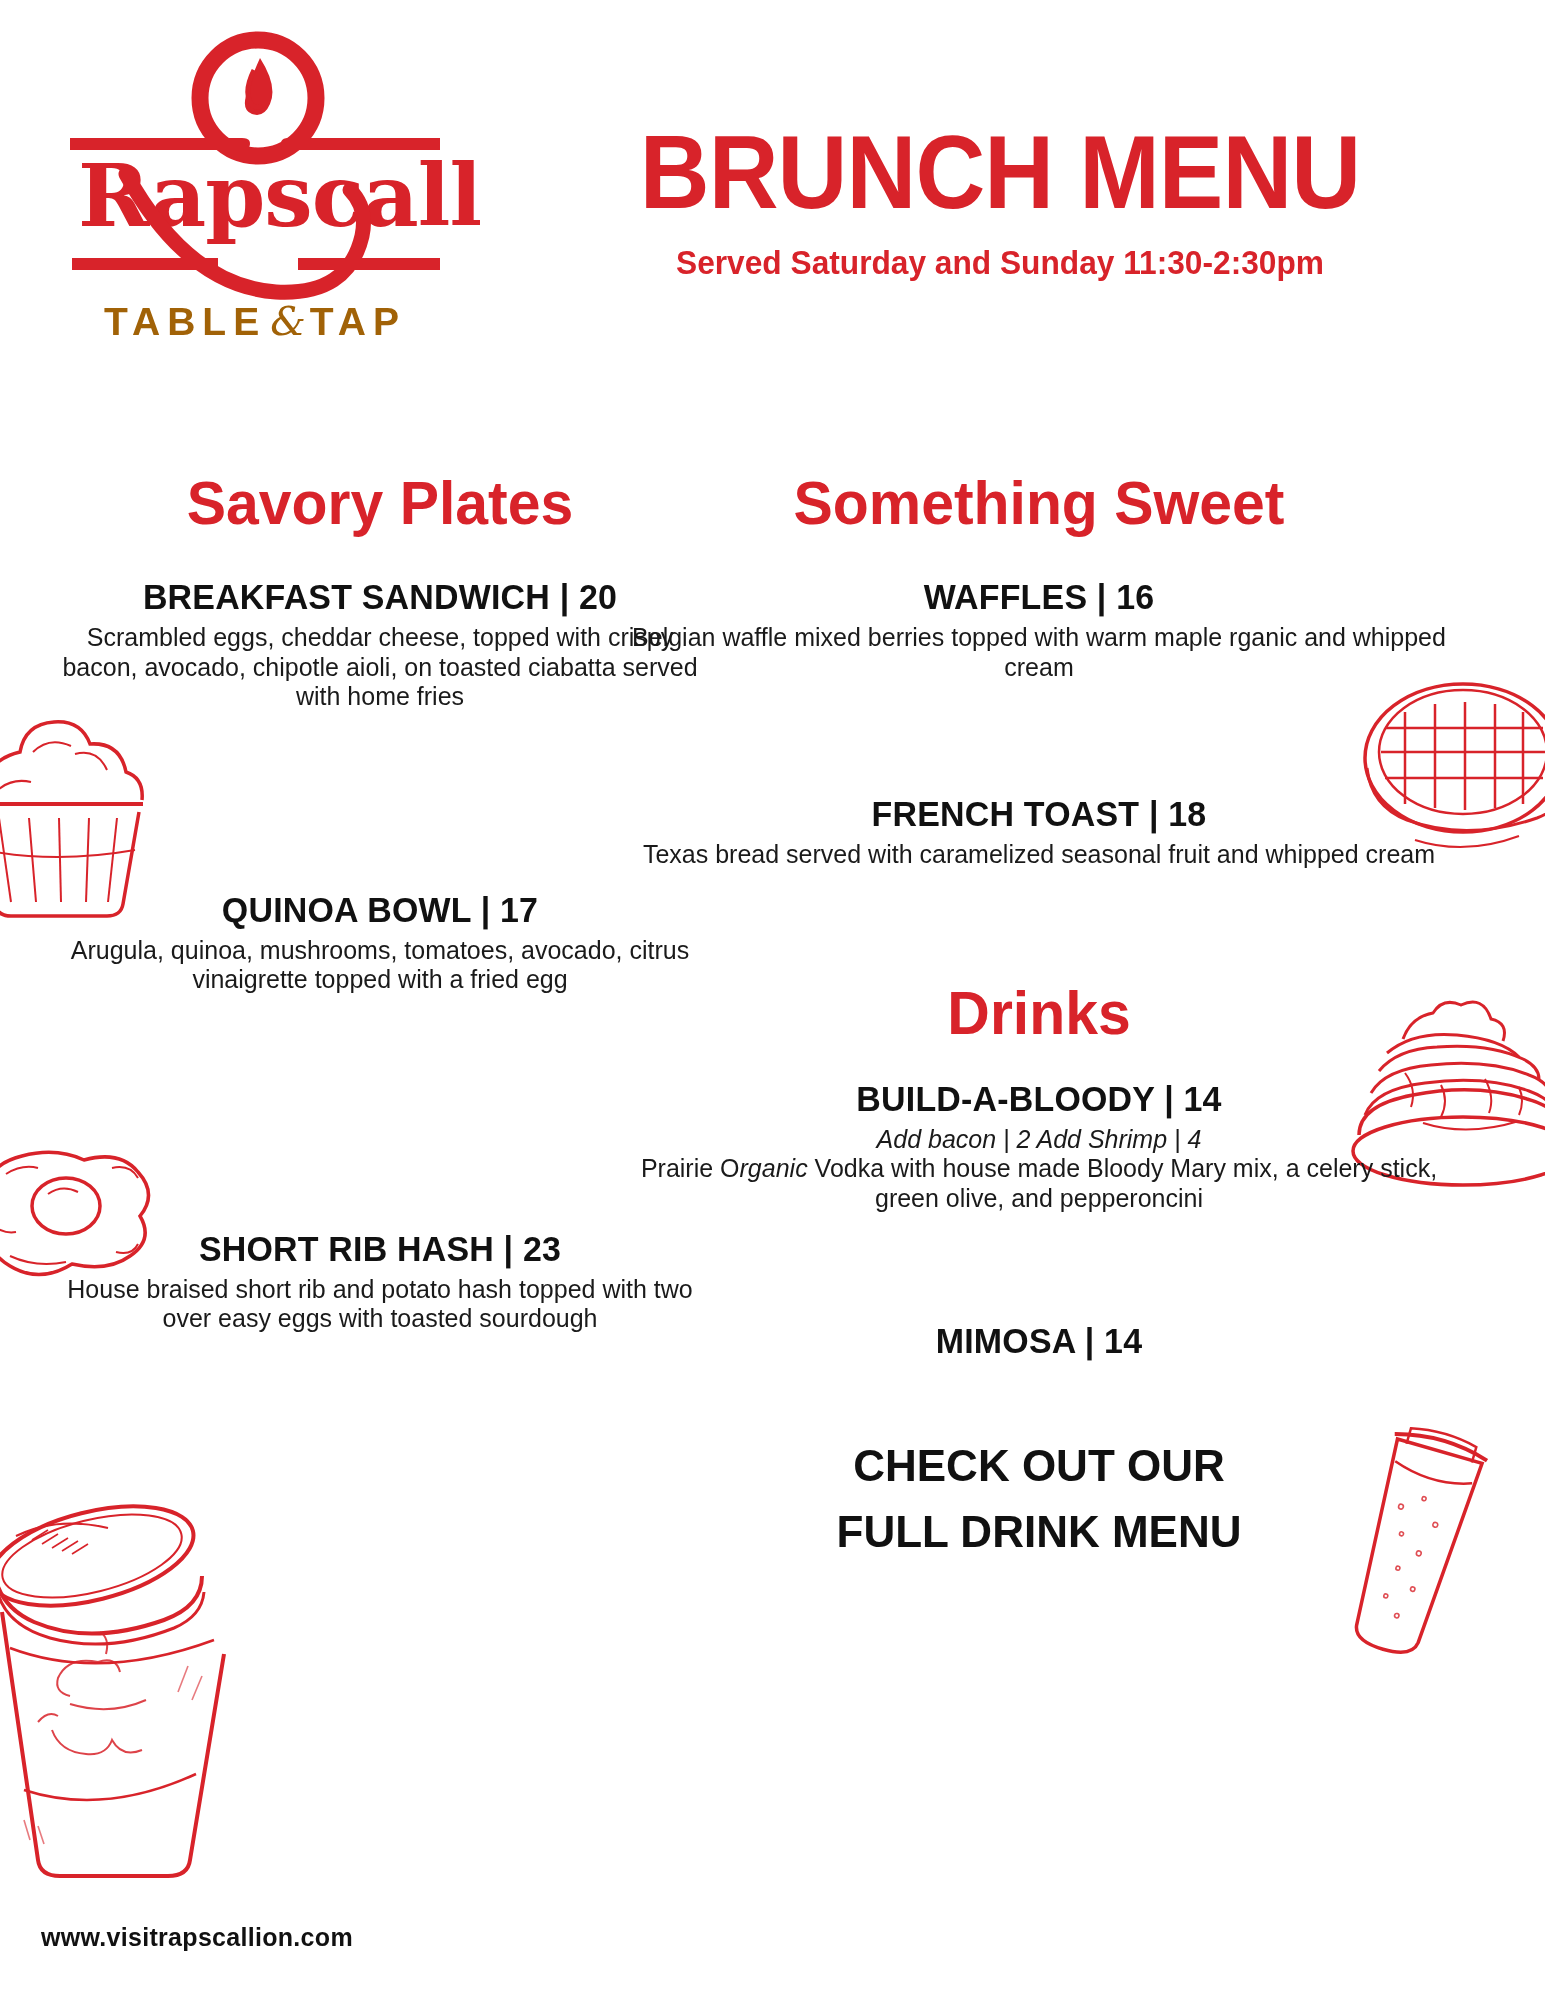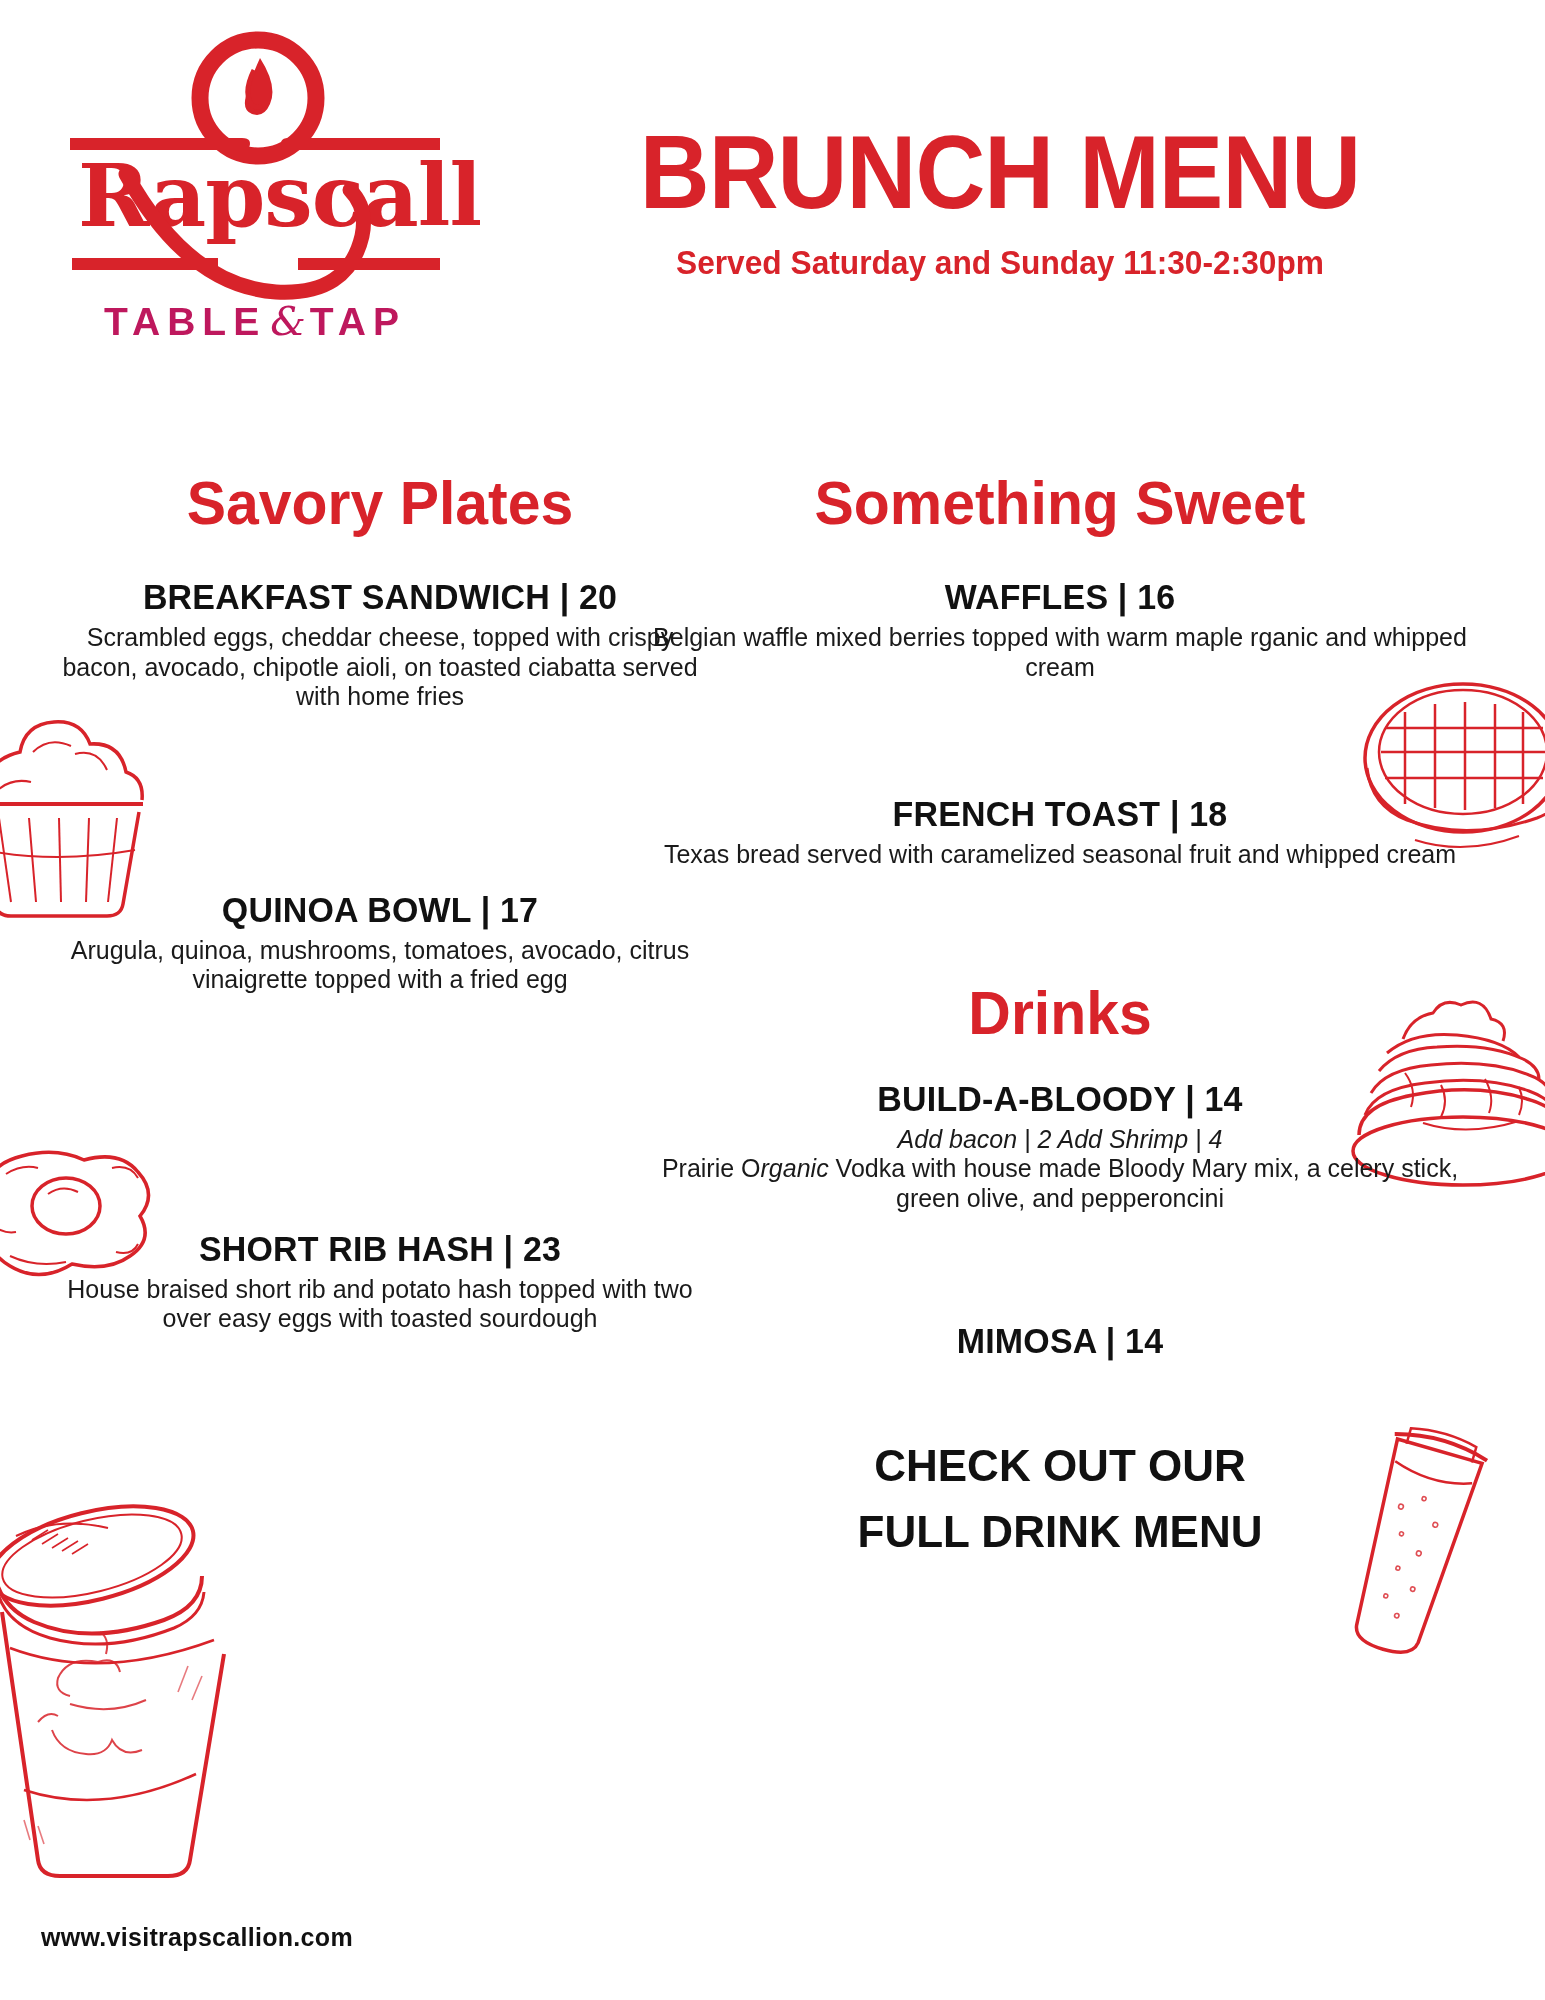--- a/index.html
+++ b/index.html
@@ -32,21 +32,21 @@
     height: 340px;
   }
   .logo-svg { display: block; }
 
   .tabletap {
     position: absolute;
     left: 0;
     top: 268px;
     width: 450px;
     text-align: center;
-    color: #be185d;
+    color: #a16207;
     font-weight: bold;
     font-size: 39px;
     letter-spacing: 7px;
     font-family: "Liberation Sans", sans-serif;
   }
   .tabletap .amp {
     font-family: "DejaVu Serif", serif;
     font-style: italic;
     font-weight: normal;
     font-size: 40px;
@@ -87,21 +87,21 @@
     position: absolute;
     top: 470px;
     left: 0;
     width: 1545px;
   }
   .col {
     position: absolute;
     top: 0;
   }
   .col-left  { left: 60px;  width: 640px; }
-  .col-right { left: 640px; width: 840px; }
+  .col-right { left: 619px; width: 840px; }
 
   .section-head {
     color: #d8232a;
     font-weight: bold;
     font-size: 62px;
     text-align: center;
     margin: 0 0 42px 0;
     line-height: 1.05;
     transform: scaleX(0.95);
     transform-origin: center;

